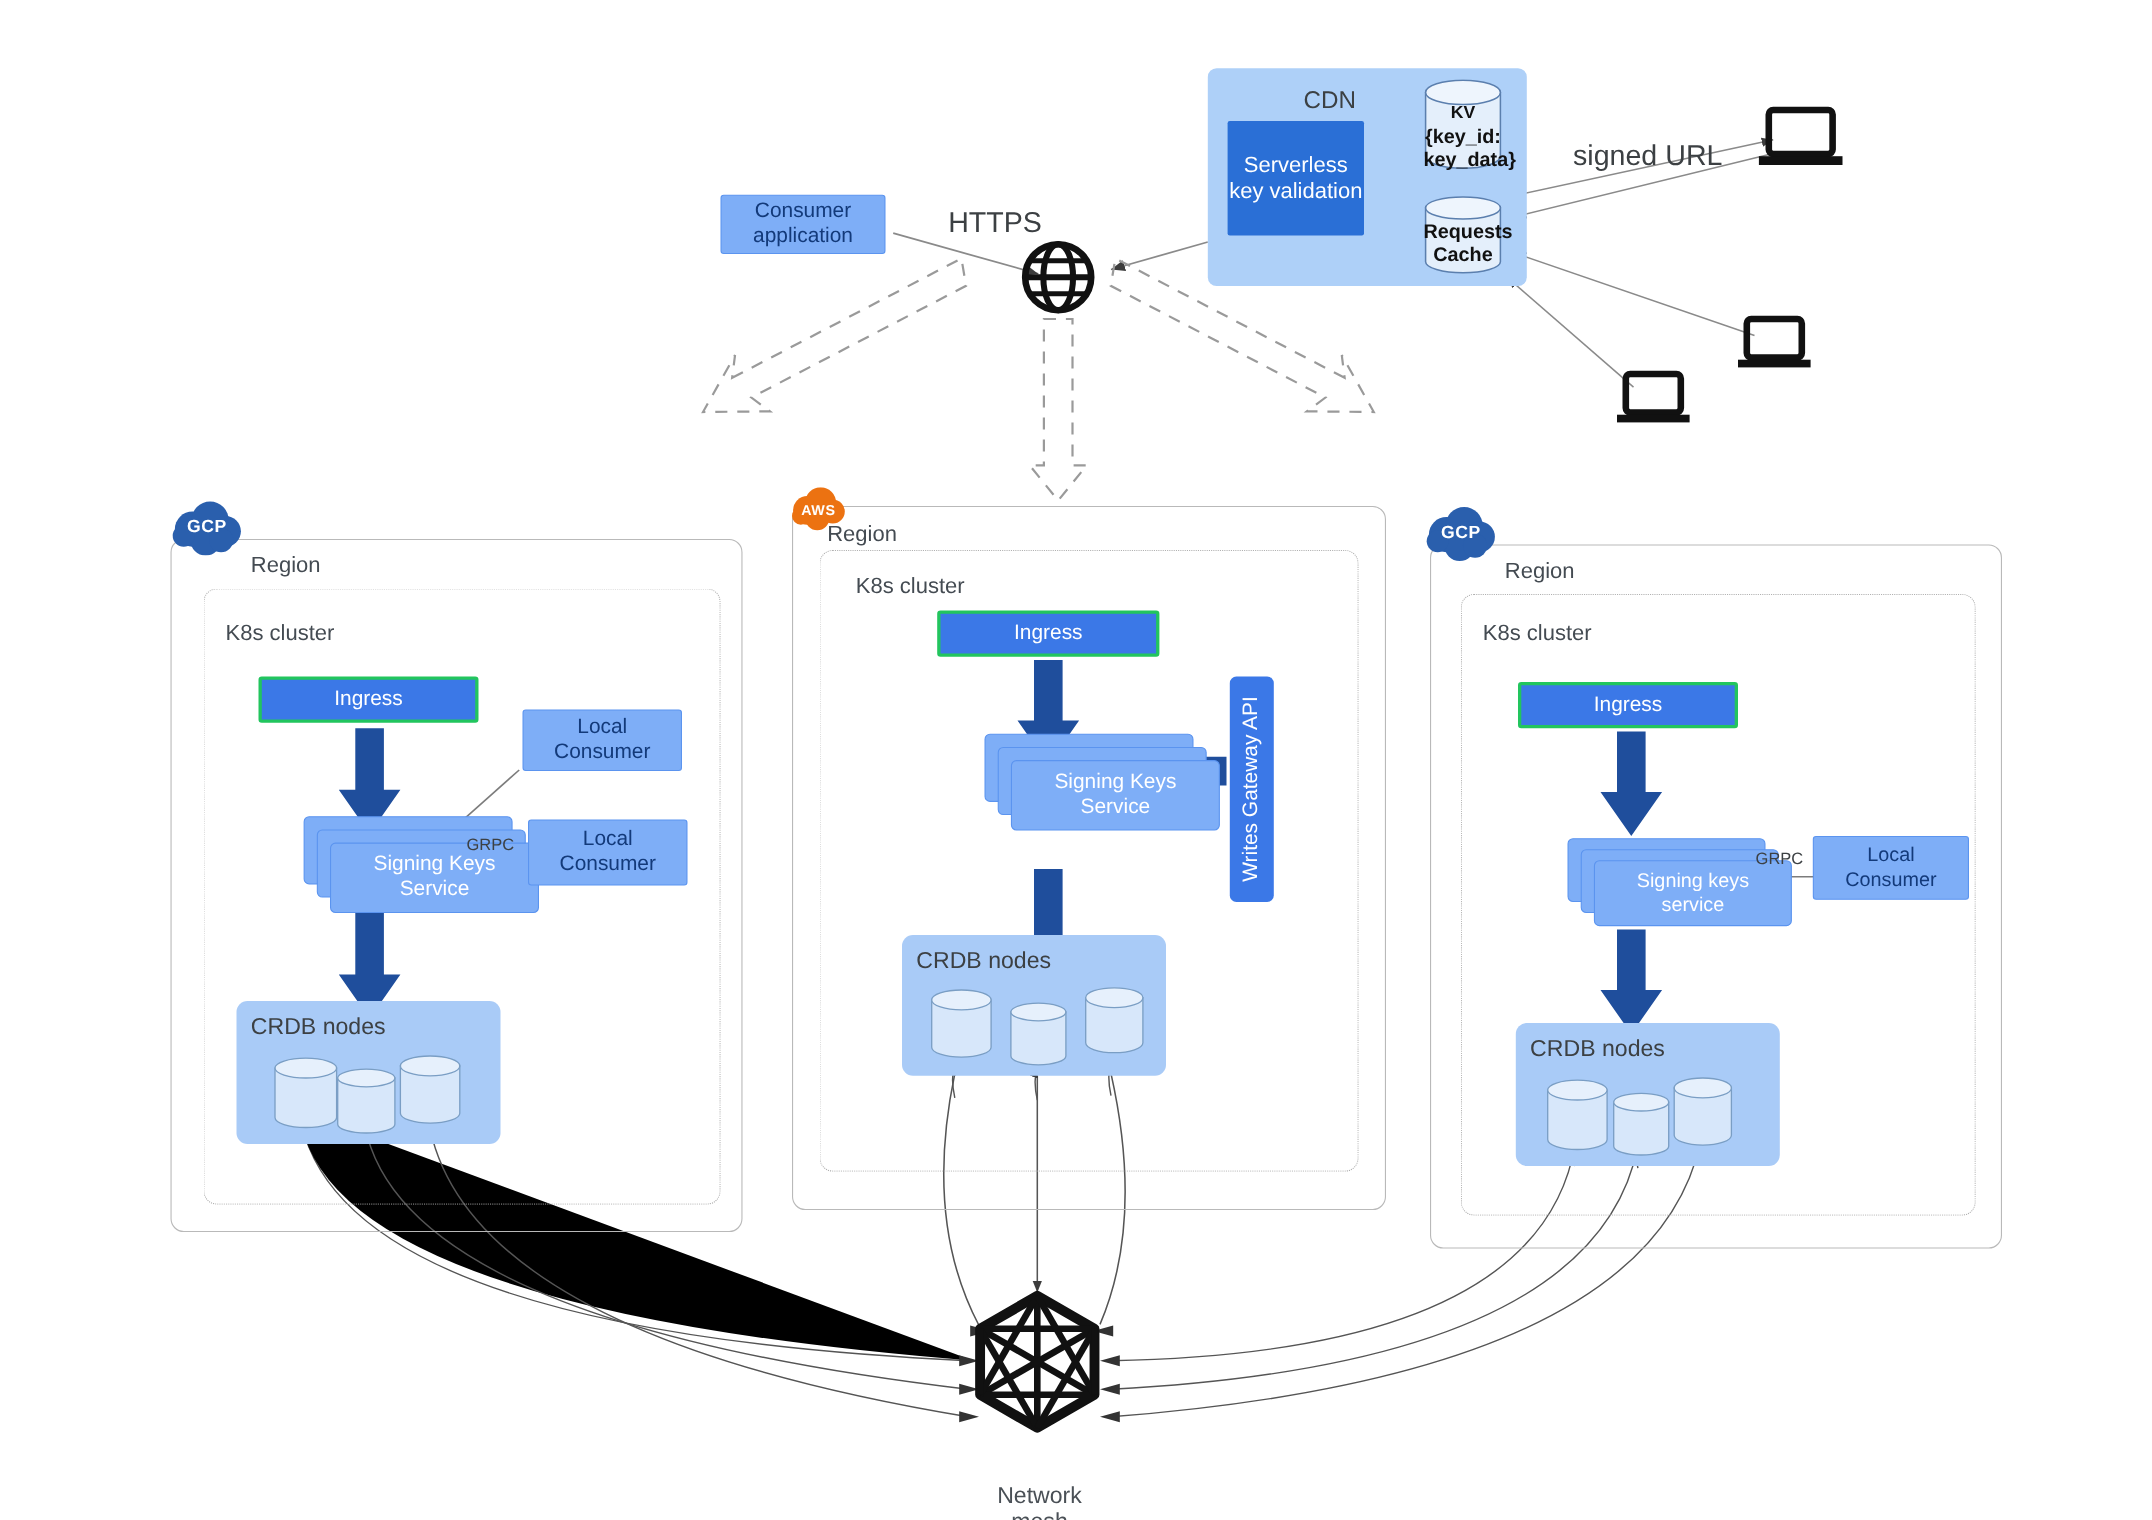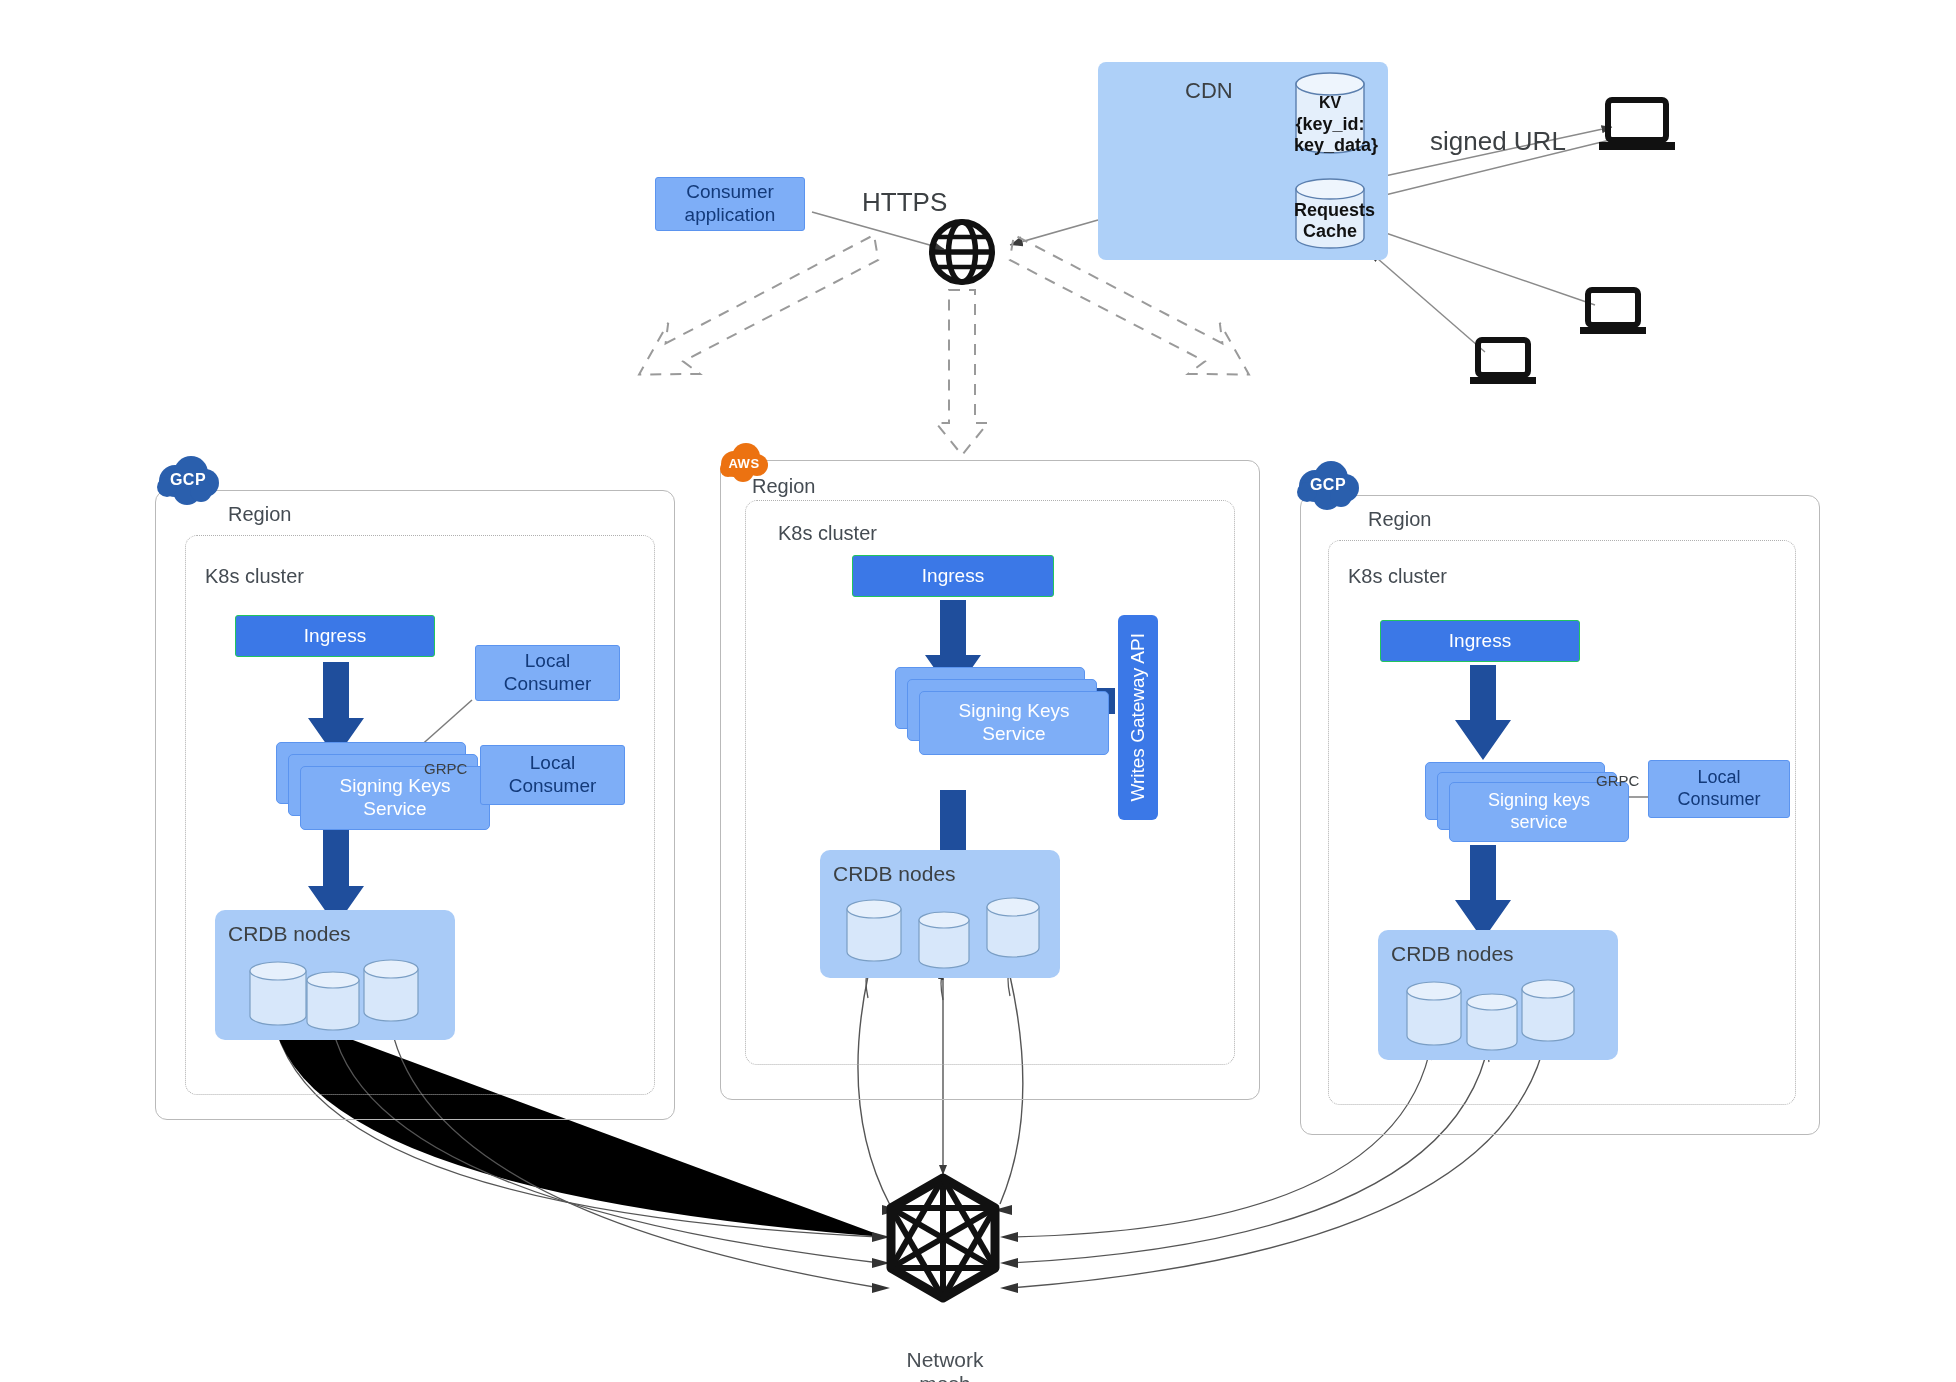--- a/index.html
+++ b/index.html
@@ -5,21 +5,21 @@
   html,body{margin:0;padding:0;background:#ffffff;}
   body{font-family:"Liberation Sans",sans-serif;}
   #canvas{position:relative;width:1956px;height:1382px;background:#fff;overflow:hidden;}
   .abs{position:absolute;}
   svg.layer{position:absolute;left:0;top:0;width:1956px;height:1382px;overflow:visible;pointer-events:none;}
 
   
   .box{position:absolute;display:flex;align-items:center;justify-content:center;text-align:center;
        box-sizing:border-box;line-height:1.2;}
   .consumer-box{background:#7eaef7;border:1px solid #5b94ef;color:#133a7a;border-radius:3px;}
-  .ingress{background:#3b78e7;border:1px solid #22c55e;color:#fff;border-radius:3px;}
+  .ingress{background:#3b78e7;border:3px solid #22c55e;color:#fff;border-radius:3px;}
   .gateway{background:#3b78e7;color:#fff;border-radius:6px;}
   .gateway span{writing-mode:vertical-rl;transform:rotate(180deg);white-space:nowrap;}
   .serverless{background:#2a6fd6;color:#fff;border-radius:2px;}
   .svc-card{background:#7eaef7;border:1.5px solid #5b94ef;border-radius:5px;color:#fff;
             box-sizing:border-box;margin-left:40px;}
   .crdb-panel{background:#a9cbf7;border-radius:10px;box-sizing:border-box;}
   .cdn-panel{background:#aed0f8;border-radius:8px;}
 
   
   .region-frame{position:absolute;border:1.2px solid #b9b9b9;border-radius:12px;box-sizing:border-box;background:transparent;}
@@ -175,20 +175,24 @@
         <line x1="0" y1="60" x2="52" y2="-30"></line>
         <line x1="-52" y1="-30" x2="-52" y2="30"></line>
         <line x1="52" y1="-30" x2="52" y2="30"></line>
       </g>
     </g>
   </svg>
 
   <div class="cdn-panel abs" style="left:1098px;top:62px;width:290px;height:198px;"></div>
   <div class="lbl txt-cdn" style="left:1185px;top:78px;">CDN</div>
 
+  <div class="box serverless" style="left:1116px;top:110px;width:124px;height:104px;font-size:20px;">
+    <span style="white-space:pre-line;">Serverless
+key validation</span>
+  </div>
 
   <div class="kvcyl" style="left:1294px;top:72px;width:72px;height:82px;">
     <svg width="72" height="82" style="position:absolute;left:0;top:0;">
       <path d="M2,12 L2,70 A34,11 0 0 0 70,70 L70,12 Z" fill="#e4effb" stroke="#5b7fae" stroke-width="1.4"></path>
       <ellipse cx="36" cy="12" rx="34" ry="11" fill="#eef5fd" stroke="#5b7fae" stroke-width="1.4"></ellipse>
     </svg>
     <div class="kvtext kvtitle" style="top:22px;">KV</div>
     <div class="kvtext kvsub" style="top:42px;white-space:pre-line;">{key_id:
 key_data}</div>
   </div>

